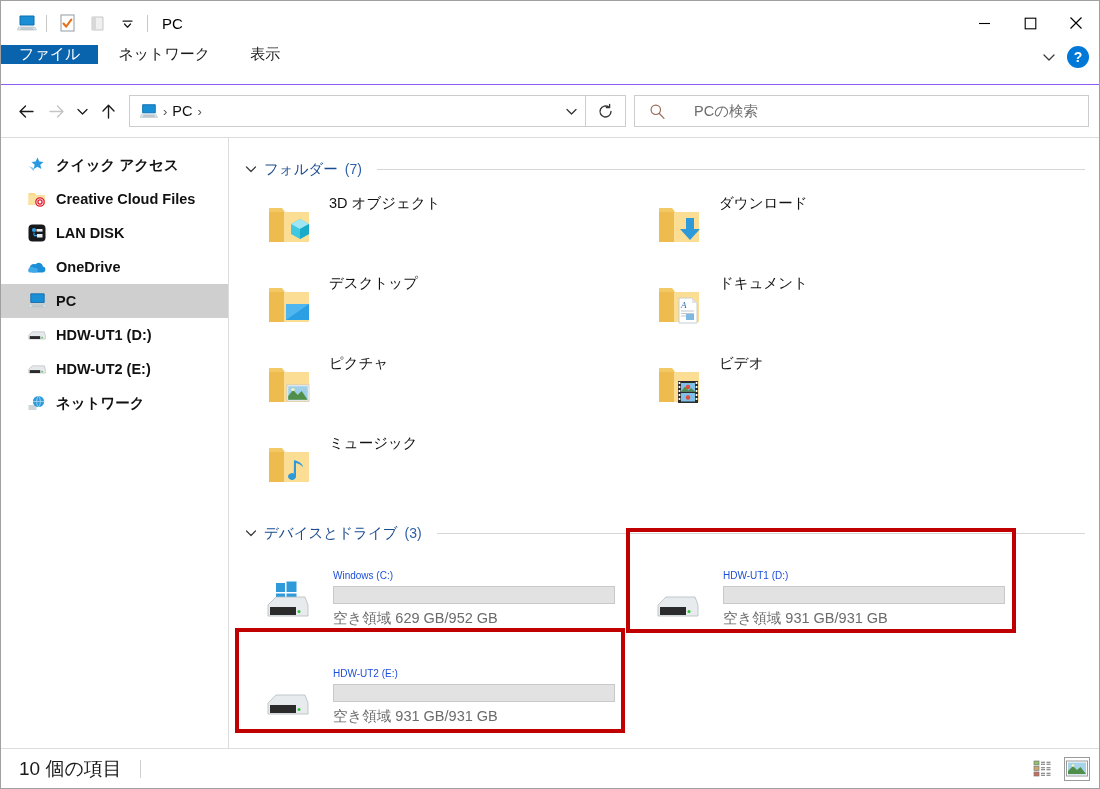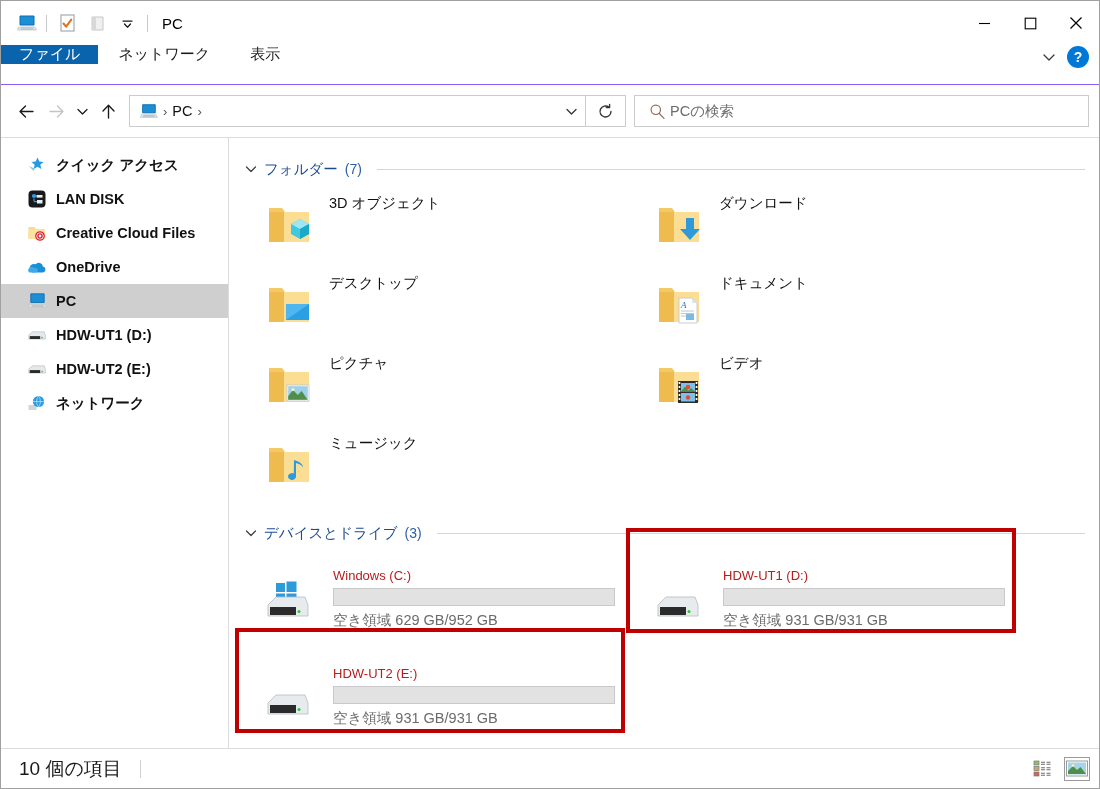--- a/index.html
+++ b/index.html
@@ -107,21 +107,21 @@
     display: flex; align-items: center; justify-content: center;
     color: #333;
   }
   .search-field {
     width: 455px; height: 32px;
     border: 1px solid #cccccc;
     background: #fff;
     display: flex; align-items: center;
     margin-left: 8px;
   }
-  .search-ph { font-size: 14.5px; color: #6d6d6d; margin-left: 4px; }
+  .search-ph { font-size: 14.5px; color: #6d6d6d; margin-left: 28px; }
 
   
   .body {
     flex: 1 1 auto; display: flex;
     border-top: 1px solid #dcdcdc;
     min-height: 0;
   }
 
   
   .sidebar {
@@ -175,21 +175,21 @@
   .drive-grid { display: flex; flex-wrap: wrap; margin-top: 2px; }
   .drive-tile {
     width: 390px; height: 98px;
     display: flex; align-items: center;
     padding-left: 18px;
     gap: 12px;
     position: relative;
   }
   .drive-icon { width: 58px; height: 52px; flex: 0 0 58px; position: relative; }
   .drive-info { display: flex; flex-direction: column; width: 282px; gap: 5px; }
-  .drive-name { font-size: 13px; color: #b91c1c; white-space: nowrap; }
+  .drive-name { font-size: 10px; color: #1d4ed8; white-space: nowrap; }
   .bar-track {
     height: 18px; width: 282px;
     background: #e2e2e2;
     border: 1px solid #c9c9c9;
   }
   .bar-fill { height: 100%; background: #26a0da; }
   .drive-free { font-size: 14.5px; color: #6b6b6b; white-space: nowrap; }
 
   .highlight-box {
     position: absolute;
@@ -353,41 +353,41 @@
             <path d="M10.5 2.5 l1.8 4 l4.2 0.4 l-3.2 2.9 l1 4.2 l-3.8 -2.3 l-3.8 2.3 l1 -4.2 l-3.2 -2.9 l4.2 -0.4 z" fill="#2699e0"></path>
             <path d="M2 11 l5.5 2.6 l-1 2.3 z" fill="#7fc6ef"></path>
           </svg>
         </span>
         <span class="nav-label">クイック アクセス</span>
       </div>
 
       <div class="nav-item">
         <span class="nav-icon">
           <svg width="20" height="20" viewBox="0 0 20 20">
+            <path d="M1.5 4 h6 l1.6 2 h8.4 v10 h-16.0 z" fill="#fbd98a"></path>
+            <path d="M1.5 6.2 h16.4 v9.8 h-16.4 z" fill="#fae2a3"></path>
+            <circle cx="13" cy="13" r="4.6" fill="#ffffff"></circle>
+            <circle cx="13" cy="13" r="4.2" fill="none" stroke="#e2182a" stroke-width="1.3"></circle>
+            <circle cx="13" cy="13" r="2.1" fill="none" stroke="#e2182a" stroke-width="1.3"></circle>
+          </svg>
+        </span>
+        <span class="nav-label">Creative Cloud Files</span>
+      </div>
+
+      <div class="nav-item">
+        <span class="nav-icon">
+          <svg width="20" height="20" viewBox="0 0 20 20">
             <rect x="1.5" y="1.5" width="17" height="17" rx="4" fill="#17191c"></rect>
             <circle cx="7" cy="7" r="2.1" fill="#2e9fe6"></circle>
             <path d="M7 9.4 v3.2 M7 12.6 h6" stroke="#2e9fe6" stroke-width="1.2" fill="none"></path>
             <path d="M9.5 6 h6 v2.6 h-6 z" fill="#ffffff" opacity="0.92"></path>
             <path d="M10 11 h5.5 v3.5 h-5.5 z" fill="#e9eef2"></path>
           </svg>
         </span>
         <span class="nav-label">LAN DISK</span>
-      </div>
-
-      <div class="nav-item">
-        <span class="nav-icon">
-          <svg width="20" height="20" viewBox="0 0 20 20">
-            <path d="M1.5 4 h6 l1.6 2 h8.4 v10 h-16.0 z" fill="#fbd98a"></path>
-            <path d="M1.5 6.2 h16.4 v9.8 h-16.4 z" fill="#fae2a3"></path>
-            <circle cx="13" cy="13" r="4.6" fill="#ffffff"></circle>
-            <circle cx="13" cy="13" r="4.2" fill="none" stroke="#e2182a" stroke-width="1.3"></circle>
-            <circle cx="13" cy="13" r="2.1" fill="none" stroke="#e2182a" stroke-width="1.3"></circle>
-          </svg>
-        </span>
-        <span class="nav-label">Creative Cloud Files</span>
       </div>
 
       <div class="nav-item">
         <span class="nav-icon">
           <svg width="20" height="20" viewBox="0 0 20 20">
             <path d="M5.4 15.5 h10.1 a3.0 3.0 0 0 0 0.4 -5.95 a4.1 4.1 0 0 0 -7.3 -2.3 a3.3 3.3 0 0 0 -3.2 8.25 z" fill="#1a8fd8"></path>
             <path d="M2.2 15.5 h6.2 a2.4 2.4 0 1 0 -1.1 -4.5 a2.9 2.9 0 0 0 -5.1 4.5 z" fill="#3fa9e8"></path>
           </svg>
         </span>
         <span class="nav-label">OneDrive</span>

